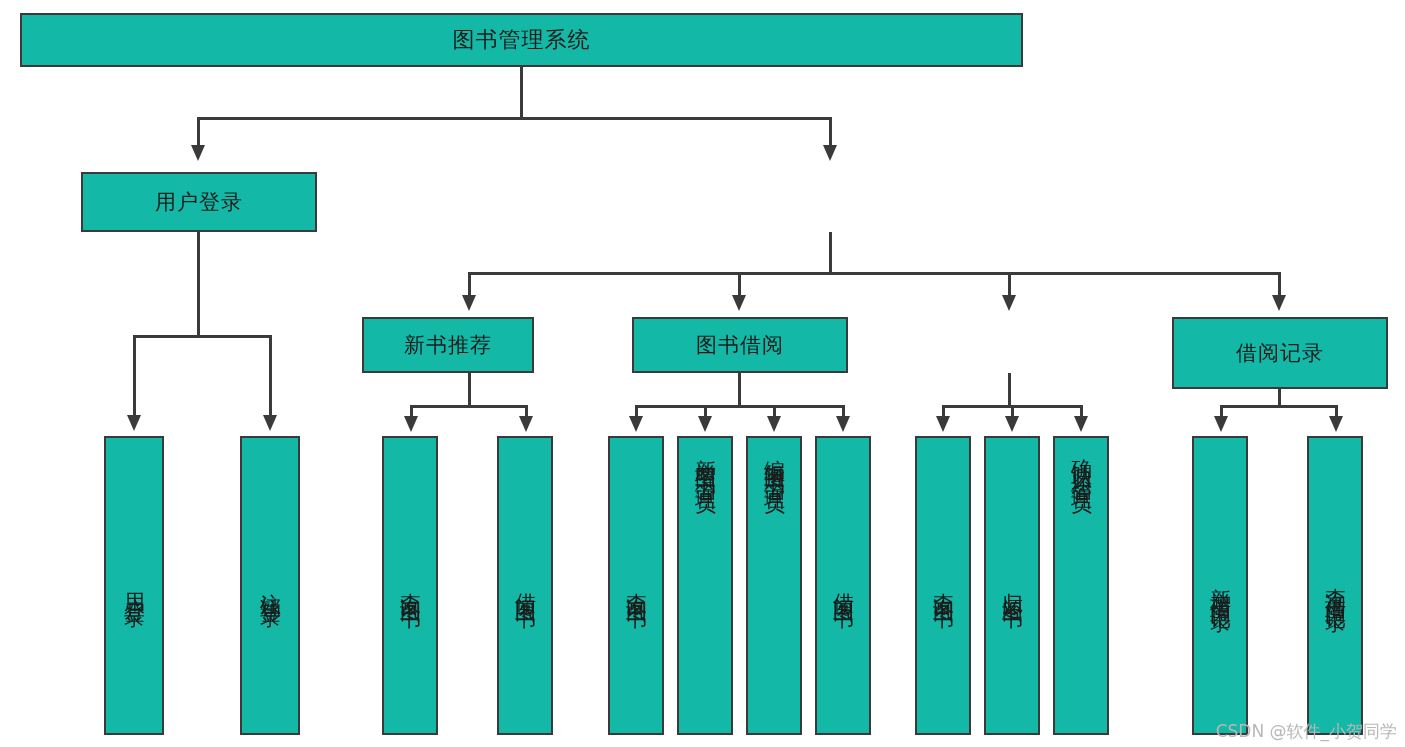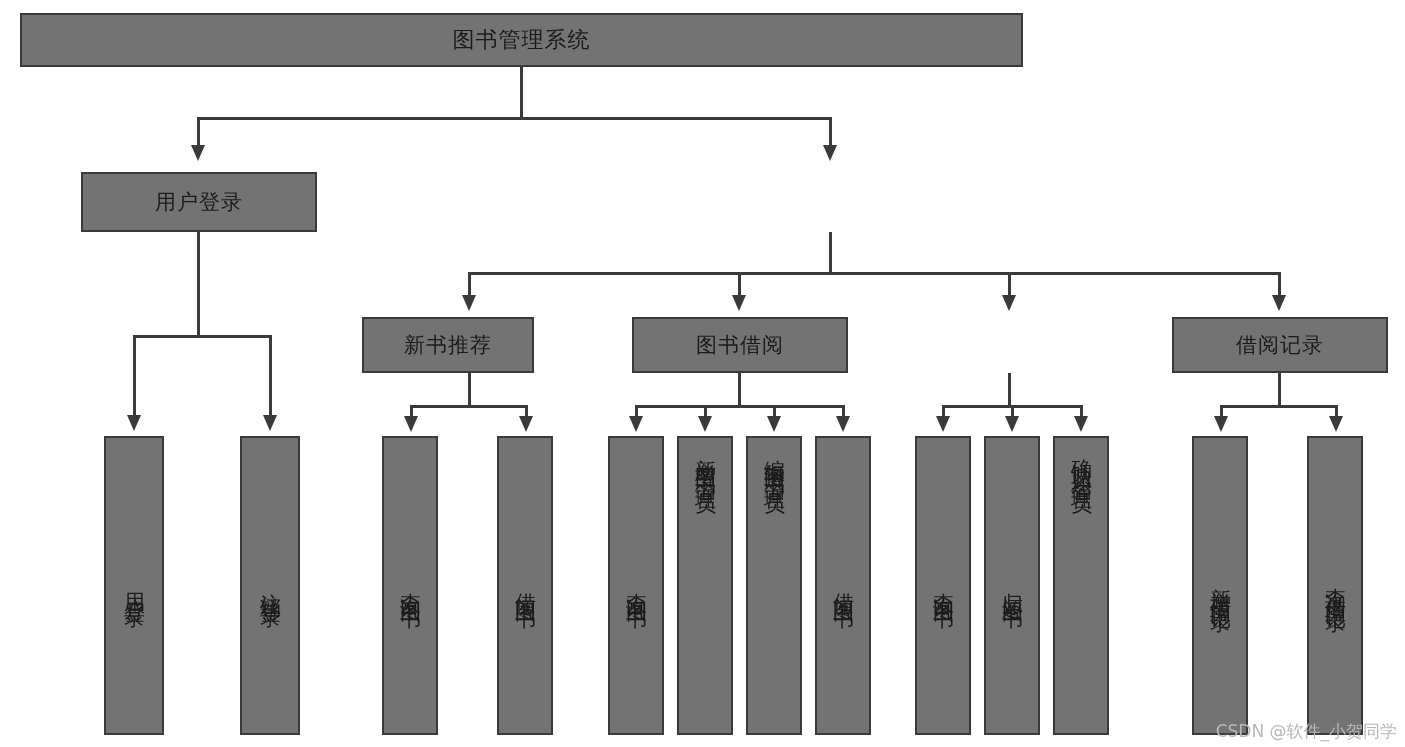--- a/index.html
+++ b/index.html
@@ -15,21 +15,21 @@
     position: relative;
     width: 1405px;
     height: 747px;
     background: #ffffff;
     overflow: hidden;
   }
   
   .node {
     position: absolute;
     box-sizing: border-box;
-    background: #737373;
+    background: #14b8a6;
     border: 2.5px solid #3a3a3a;
     display: flex;
     align-items: center;
     justify-content: center;
     z-index: 3;
   }
   .node .label {
     color: #1b1b1b;
     letter-spacing: 1px;
     line-height: 1.18;
@@ -141,21 +141,21 @@
 
   <div class="vline" style="left:1278px; top:272px; height:25px;"></div>
   <div class="arrow" style="left:1272px; top:295px;"></div>
 
   <div class="node horiz" style="left:362px; top:317px; width:172px; height:56px;">
     <span class="label">新书推荐</span>
   </div>
   <div class="node horiz" style="left:632px; top:317px; width:216px; height:56px;font-family:Liberation Serif, serif;">
     <span class="label">图书借阅</span>
   </div>
-  <div class="node horiz" style="left:1172px; top:317px; width:216px; height:56px;justify-content:center;">
+  <div class="node horiz" style="left:1172px; top:317px; width:216px; height:72px;justify-content:center;">
     <span class="label">借阅记录</span>
   </div>
 
   <div class="vline" style="left:468px; top:373px; height:34px;"></div>
   <div class="hline" style="left:411px; top:405px; width:116px; height:2.5px;"></div>
   <div class="vline" style="left:410px; top:405px; height:13px;"></div>
   <div class="arrow" style="left:404px; top:416px;"></div>
   <div class="vline" style="left:525px; top:405px; height:13px;"></div>
   <div class="arrow" style="left:519px; top:416px;"></div>
 

